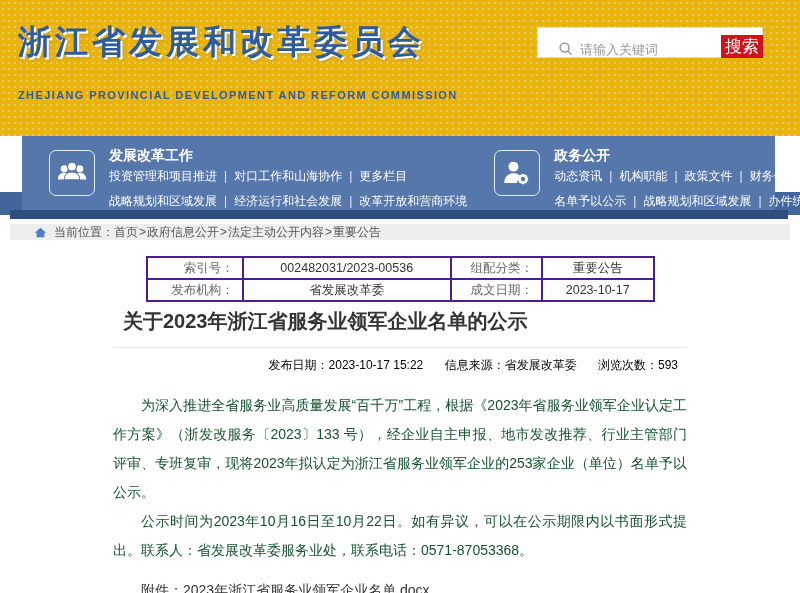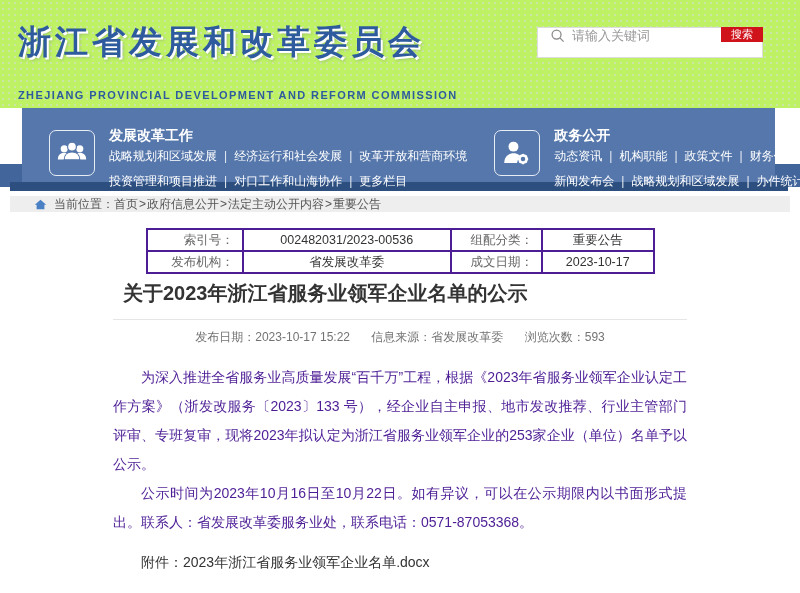--- a/index.html
+++ b/index.html
@@ -4,58 +4,58 @@
 <style>
   * { margin:0; padding:0; box-sizing:border-box; }
   html,body { width:800px; }
   body {
     height:593px; position:relative; overflow:hidden;
     font-family:"Liberation Sans","DejaVu Sans",sans-serif;
     background:#ffffff; color:#333;
   }
 
   
-  .header { position:relative; height:108px; background:#bef264; }
+  .header { position:relative; height:136px; background:#eab308; }
   .header::before {
     content:""; position:absolute; inset:0;
     background-image:radial-gradient(circle,#d8dce3 1px,transparent 1.3px);
     background-size:6px 6px; opacity:.5; pointer-events:none;
   }
   .logo { position:absolute; left:18px; top:20px; }
   .logo-cn {
     font-size:33px; font-weight:bold; color:#2d5b9e; letter-spacing:4px;
     text-shadow:2px 2px 0 #ffffff, 3px 3px 3px rgba(110,120,140,.35);
     white-space:nowrap;
   }
   .logo-en {
     margin-top:24px; font-size:11px; font-weight:bold; color:#2d5b9e;
     letter-spacing:1.4px; white-space:nowrap;
   }
   .search-box {
     position:absolute; right:37px; top:27px; width:226px; height:31px;
-    display:flex; align-items:flex-start; background:#fff; border:1px solid #dcdcdc;
+    display:flex; align-items:flex-end; background:#fff; border:1px solid #dcdcdc;padding-left:8px;
   }
   .search-box .mag { flex:0 0 28px; display:flex; align-items:center; justify-content:flex-end; }
   .search-box input {
     flex:1; border:none; outline:none; padding:0 6px; font-size:13px; color:#333;
     font-family:inherit; background:transparent; min-width:0;
   }
   .search-box input::placeholder { color:#999; }
   .search-btn {
-    flex:0 0 42px; border:none; background:#d0121b; color:#fff; font-size:11px;
+    flex:0 0 42px; border:none; background:#d0121b; color:#fff; font-size:17px;
     cursor:pointer; font-family:inherit; margin:-1px -1px -1px 0;
   }
 
   
   .band-zone { position:relative; height:88px; background:#fff; }
   .band-bg { position:absolute; top:56px; left:0; right:0; height:23px; background:#42659c; }
   .ledge { position:absolute; top:74px; left:10px; width:778px; height:9px; background:#2d4f7f; }
   .panel {
     position:absolute; top:0; left:22px; width:753px; height:74px;
-    background:#5577ab; display:flex; padding-top:17px;
+    background:#5577ab; display:flex; padding-top:9px;
   }
   .panel-section { display:flex; }
   .panel-section.left { flex:0 0 375px; }
   .panel-section.right { flex:1; }
   .icon-box {
     width:46px; height:46px; margin:5px 0 0 27px; flex:0 0 46px;
     border:1px solid #e8edf5; border-radius:7px;
     display:flex; align-items:center; justify-content:center;
   }
   .panel-text { margin-left:14px; }
@@ -82,24 +82,24 @@
   table.doc-info td { border:2px solid #4c1d95; height:22px; padding:1px 8px; }
   td.di-label { text-align:right; color:#666; }
   td.di-value { text-align:center; color:#333; }
   .c1 { width:19%; } .c2 { width:41%; } .c3 { width:18%; } .c4 { width:22%; }
 
   .art-title {
     margin:6px 10px 0; font-size:20px; font-weight:bold;
     color:#333; line-height:26px;
   }
   .divider { margin-top:13px; border-top:1px solid #e6e6e6; }
-  .meta { margin-top:9px; text-align:center; font-size:12px; color:#737373; }
+  .meta { margin-top:9px; text-align:right; font-size:12px; color:#000000; }
   .meta .seg { margin:0 9px; }
 
-  .body-text { margin-top:17px; font-size:14px; color:#4c1d95; line-height:29px; text-align:justify; }
+  .body-text { margin-top:17px; font-size:14px; color:#14532d; line-height:29px; text-align:justify; }
   .body-text p { text-indent:2em; }
   .attachment { margin-top:11px; font-size:14px; color:#333; line-height:29px; text-indent:2em; }
   .attachment .file { cursor:pointer; }
 </style>
 </head>
 <body>
 
 <div class="header">
   <div class="logo">
     <div class="logo-cn">浙江省发展和改革委员会</div>
@@ -131,24 +131,24 @@
             <circle cx="35" cy="18" r="5"></circle>
               <path d="M26 33c0-6.5 4-9.5 9-9.5s9 3 9 9.5z"></path>
             <circle cx="24" cy="15" r="6.2" stroke="#5577ab" stroke-width="1.6"></circle>
             <path d="M13 33.5c0-7.5 5-11 11-11s11 3.5 11 11z" stroke="#5577ab" stroke-width="1.6"></path>
           </g>
         </svg>
       </div>
       <div class="panel-text">
         <div class="panel-title">发展改革工作</div>
         <div class="nav-row">
+          <span class="nav-link">投资管理和项目推进</span><span class="nav-sep">|</span><span class="nav-link">对口工作和山海协作</span><span class="nav-sep">|</span><span class="nav-link">更多栏目</span>
+        </div>
+        <div class="nav-row">
           <span class="nav-link">战略规划和区域发展</span><span class="nav-sep">|</span><span class="nav-link">经济运行和社会发展</span><span class="nav-sep">|</span><span class="nav-link">改革开放和营商环境</span>
-        </div>
-        <div class="nav-row">
-          <span class="nav-link">投资管理和项目推进</span><span class="nav-sep">|</span><span class="nav-link">对口工作和山海协作</span><span class="nav-sep">|</span><span class="nav-link">更多栏目</span>
         </div>
       </div>
     </div>
 
     <div class="panel-section right">
       <div class="icon-box">
         <svg width="34" height="34" viewBox="0 0 48 48">
           <g fill="#ffffff">
             <circle cx="19" cy="15" r="7"></circle>
             <path d="M6 38c0-9 6-13.5 13-13.5 3.2 0 6 .9 8.2 2.6L24 38z"></path>
@@ -157,21 +157,21 @@
             <circle cx="32.5" cy="32.5" r="3.2" fill="#5577ab"></circle>
           </g>
         </svg>
       </div>
       <div class="panel-text">
         <div class="panel-title">政务公开</div>
         <div class="nav-row">
           <span class="nav-link">动态资讯</span><span class="nav-sep">|</span><span class="nav-link">机构职能</span><span class="nav-sep">|</span><span class="nav-link">政策文件</span><span class="nav-sep">|</span><span class="nav-link">财务信息</span><span class="nav-sep">|</span>
         </div>
         <div class="nav-row">
-          <span class="nav-link">新闻发布会</span><span class="nav-sep">|</span><span class="nav-link">战略规划和区域发展</span><span class="nav-sep">|</span><span class="nav-link">办件统计</span><span class="nav-sep">|</span>
+          <span class="nav-link">名单予以公示</span><span class="nav-sep">|</span><span class="nav-link">战略规划和区域发展</span><span class="nav-sep">|</span><span class="nav-link">办件统计</span><span class="nav-sep">|</span>
         </div>
       </div>
     </div>
 
   </div>
 </div>
 
 <div class="breadcrumb">
   <span class="home">
     <svg width="13" height="13" viewBox="0 0 16 16">

